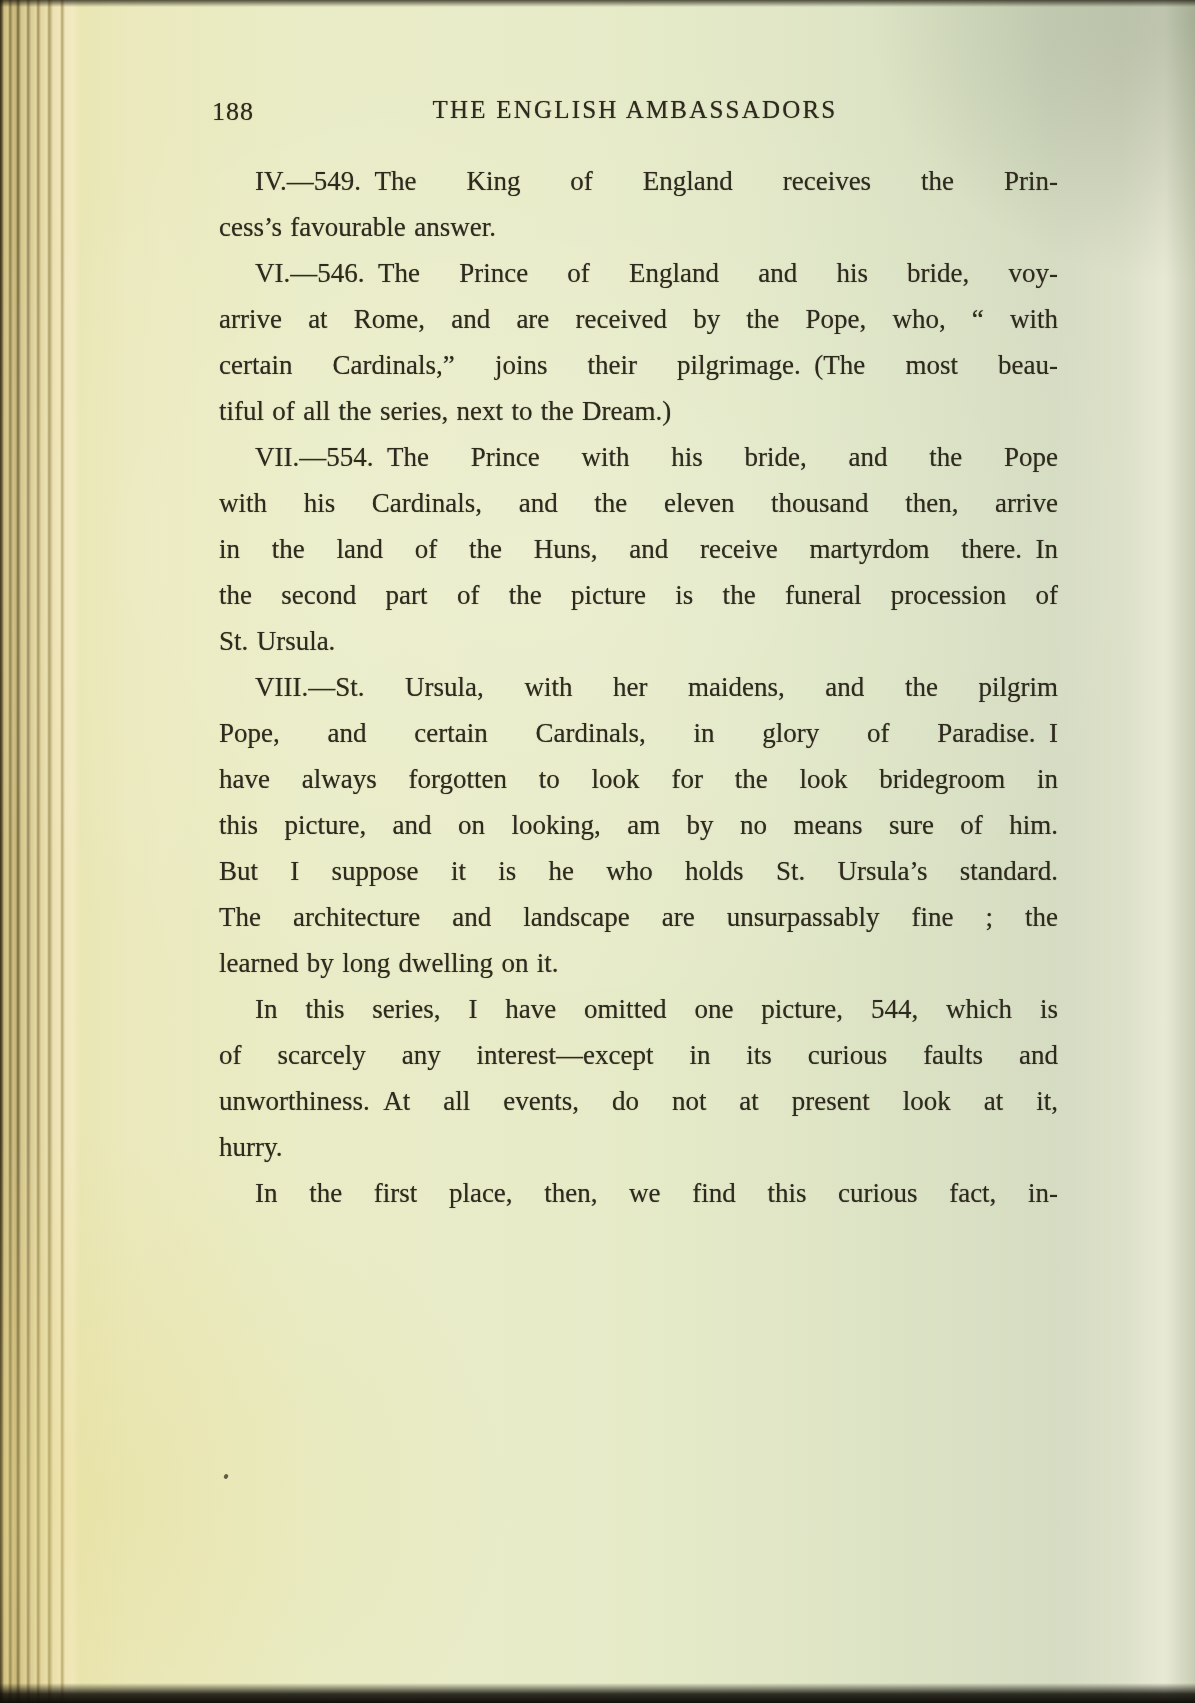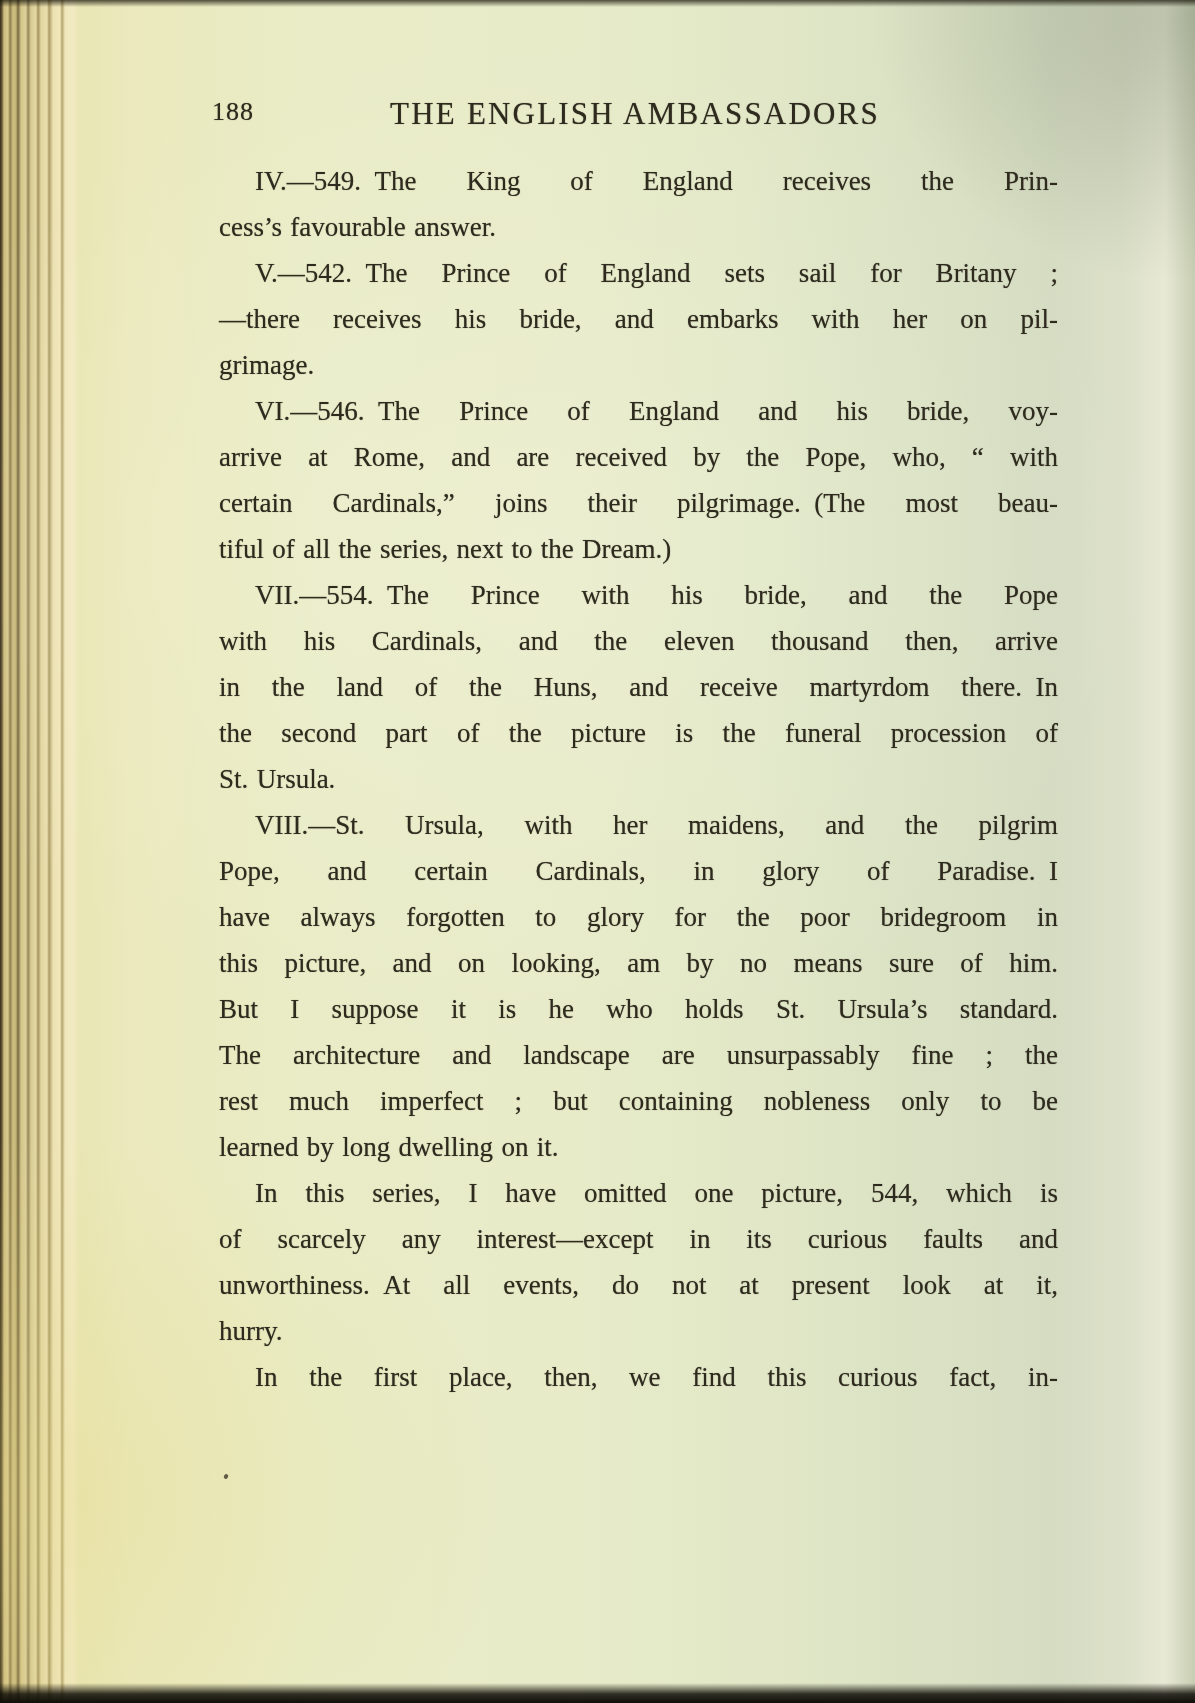--- a/index.html
+++ b/index.html
@@ -44,21 +44,21 @@
   .header-row {
     position: absolute; left: 212px; top: 96px; width: 846px; height: 34px;
   }
   .page-number {
     position: absolute; left: 0; top: 1px;
     font-size: 26px; letter-spacing: 1px;
     text-shadow: 0 0 1px rgba(46,42,30,0.6);
   }
   .running-head {
     text-align: center;
-    font-size: 31px; letter-spacing: 2.2px;
+    font-size: 25px; letter-spacing: 2.2px;
     text-shadow: 0 0 1px rgba(46,42,30,0.65);
   }
 
   .body-text {
     position: absolute; left: 219px; top: 158px; width: 839px;
     font-size: 27px; line-height: 46px;
     word-spacing: 0.06em;
     text-shadow: 0 0 1px rgba(46,42,30,0.55);
   }
   .para { margin: 0; }
@@ -84,45 +84,39 @@
       <span class="page-number">188</span>
       <div class="running-head">THE ENGLISH AMBASSADORS</div>
     </div>
 
     <div class="body-text">
         <div class="para">
           <div class="line just indent">IV.—549. The King of England receives the Prin-</div>
           <div class="line plain">cess’s favourable answer.</div>
         </div>
         <div class="para">
-          <div class="line just indent">V.—542. The Prince of England sets sail for Britany ;</div>
-          <div class="line just">—there receives his bride, and embarks with her on pil-</div>
-          <div class="line plain">grimage.</div>
-        </div>
-        <div class="para">
           <div class="line just indent">VI.—546. The Prince of England and his bride, voy-</div>
           <div class="line just">arrive at Rome, and are received by the Pope, who, “ with</div>
           <div class="line just">certain Cardinals,” joins their pilgrimage. (The most beau-</div>
           <div class="line plain">tiful of all the series, next to the Dream.)</div>
         </div>
         <div class="para">
           <div class="line just indent">VII.—554. The Prince with his bride, and the Pope</div>
           <div class="line just">with his Cardinals, and the eleven thousand then, arrive</div>
           <div class="line just">in the land of the Huns, and receive martyrdom there. In</div>
           <div class="line just">the second part of the picture is the funeral procession of</div>
           <div class="line plain">St. Ursula.</div>
         </div>
         <div class="para">
           <div class="line just indent">VIII.—St. Ursula, with her maidens, and the pilgrim</div>
           <div class="line just">Pope, and certain Cardinals, in glory of Paradise. I</div>
-          <div class="line just">have always forgotten to glory for the poor bridegroom in</div>
+          <div class="line just">have always forgotten to look for the look bridegroom in</div>
           <div class="line just">this picture, and on looking, am by no means sure of him.</div>
           <div class="line just">But I suppose it is he who holds St. Ursula’s standard.</div>
           <div class="line just">The architecture and landscape are unsurpassably fine ; the</div>
-          <div class="line just">rest much imperfect ; but containing nobleness only to be</div>
           <div class="line plain">learned by long dwelling on it.</div>
         </div>
         <div class="para">
           <div class="line just indent">In this series, I have omitted one picture, 544, which is</div>
           <div class="line just">of scarcely any interest—except in its curious faults and</div>
           <div class="line just">unworthiness. At all events, do not at present look at it,</div>
           <div class="line plain">hurry.</div>
         </div>
         <div class="para">
           <div class="line just indent">In the first place, then, we find this curious fact, in-</div>

